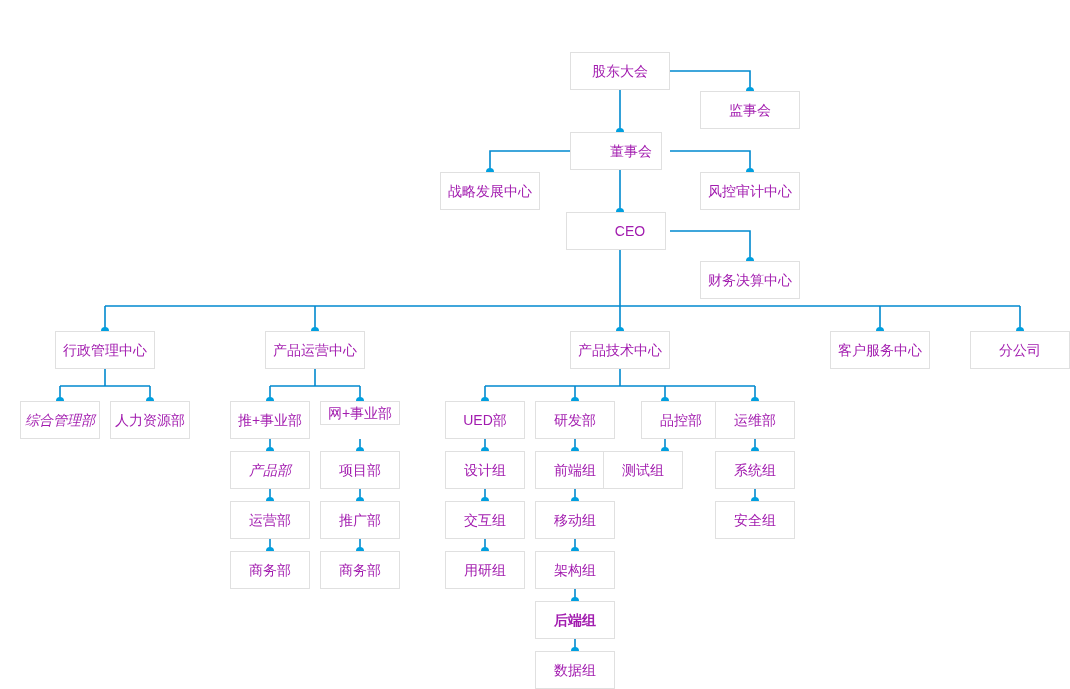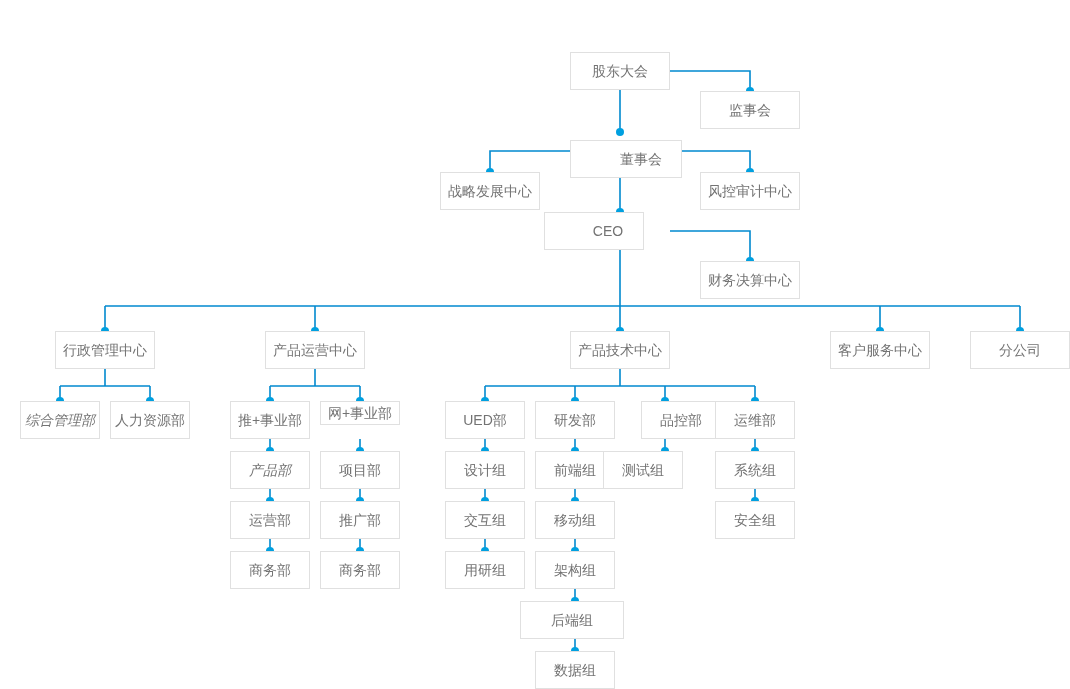--- a/index.html
+++ b/index.html
@@ -23,21 +23,21 @@
     top: 0;
     width: 1070px;
     height: 689px;
     pointer-events: none;
   }
   .node {
     position: absolute;
     box-sizing: border-box;
     border: 1px solid #e0e0e0;
     background: #ffffff;
-    color: #737373;
+    color: #a21caf;
     font-size: 14px;
     line-height: 1;
     display: flex;
     align-items: center;
     justify-content: center;
     text-align: right;
     white-space: nowrap;
     z-index: 2;
   }
 </style>
@@ -123,24 +123,24 @@
       <circle cx="575" cy="551" r="4" fill="#00a0e0"></circle>
       <circle cx="575" cy="601" r="4" fill="#00a0e0"></circle>
       <circle cx="575" cy="651" r="4" fill="#00a0e0"></circle>
       <circle cx="665" cy="451" r="4" fill="#00a0e0"></circle>
       <circle cx="755" cy="451" r="4" fill="#00a0e0"></circle>
       <circle cx="755" cy="501" r="4" fill="#00a0e0"></circle>
     </svg>
   <div id="node-layer">
       <div class="node" style="left: 570px; top: 52px; width: 100px; height: 38px;">股东大会</div>
       <div class="node" style="left: 700px; top: 91px; width: 100px; height: 38px;">监事会</div>
-      <div class="node" style="left: 570px; top: 140px; width: 112px; height: 38px; padding-left: 30px;">董事会</div>
+      <div class="node" style="left: 570px; top: 132px; width: 92px; height: 38px; padding-left: 30px;">董事会</div>
       <div class="node" style="left: 440px; top: 172px; width: 100px; height: 38px;">战略发展中心</div>
       <div class="node" style="left: 700px; top: 172px; width: 100px; height: 38px;">风控审计中心</div>
-      <div class="node" style="left: 544px; top: 212px; width: 100px; height: 38px; padding-left: 28px;">CEO</div>
+      <div class="node" style="left: 566px; top: 212px; width: 100px; height: 38px; padding-left: 28px;">CEO</div>
       <div class="node" style="left: 700px; top: 261px; width: 100px; height: 38px;">财务决算中心</div>
       <div class="node" style="left: 55px; top: 331px; width: 100px; height: 38px;">行政管理中心</div>
       <div class="node" style="left: 265px; top: 331px; width: 100px; height: 38px;">产品运营中心</div>
       <div class="node" style="left: 570px; top: 331px; width: 100px; height: 38px;">产品技术中心</div>
       <div class="node" style="left: 830px; top: 331px; width: 100px; height: 38px;">客户服务中心</div>
       <div class="node" style="left: 970px; top: 331px; width: 100px; height: 38px;">分公司</div>
       <div class="node" style="left: 20px; top: 401px; width: 80px; height: 38px; font-style: italic;">综合管理部</div>
       <div class="node" style="left: 110px; top: 401px; width: 80px; height: 38px;">人力资源部</div>
       <div class="node" style="left: 230px; top: 401px; width: 80px; height: 38px;">推+事业部</div>
       <div class="node" style="left: 320px; top: 401px; width: 80px; height: 24px;">网+事业部</div>
@@ -151,21 +151,21 @@
       <div class="node" style="left: 230px; top: 551px; width: 80px; height: 38px;">商务部</div>
       <div class="node" style="left: 320px; top: 551px; width: 80px; height: 38px;">商务部</div>
       <div class="node" style="left: 445px; top: 401px; width: 80px; height: 38px;">UED部</div>
       <div class="node" style="left: 445px; top: 451px; width: 80px; height: 38px;">设计组</div>
       <div class="node" style="left: 445px; top: 501px; width: 80px; height: 38px;">交互组</div>
       <div class="node" style="left: 445px; top: 551px; width: 80px; height: 38px;">用研组</div>
       <div class="node" style="left: 535px; top: 401px; width: 80px; height: 38px;">研发部</div>
       <div class="node" style="left: 535px; top: 451px; width: 80px; height: 38px;">前端组</div>
       <div class="node" style="left: 535px; top: 501px; width: 80px; height: 38px;">移动组</div>
       <div class="node" style="left: 535px; top: 551px; width: 80px; height: 38px;">架构组</div>
-      <div class="node" style="left: 520px; top: 601px; width: 104px; height: 38px;">后端组</div>
+      <div class="node" style="left: 535px; top: 601px; width: 80px; height: 38px; font-weight: bold;">后端组</div>
       <div class="node" style="left: 535px; top: 651px; width: 80px; height: 38px;">数据组</div>
       <div class="node" style="left: 625px; top: 401px; width: 80px; height: 38px; margin-left: 16px;">品控部</div>
       <div class="node" style="left: 603px; top: 451px; width: 80px; height: 38px;">测试组</div>
       <div class="node" style="left: 715px; top: 401px; width: 80px; height: 38px;">运维部</div>
       <div class="node" style="left: 715px; top: 451px; width: 80px; height: 38px;">系统组</div>
       <div class="node" style="left: 715px; top: 501px; width: 80px; height: 38px;">安全组</div>
     </div>
 </div>
 
 </body></html>

